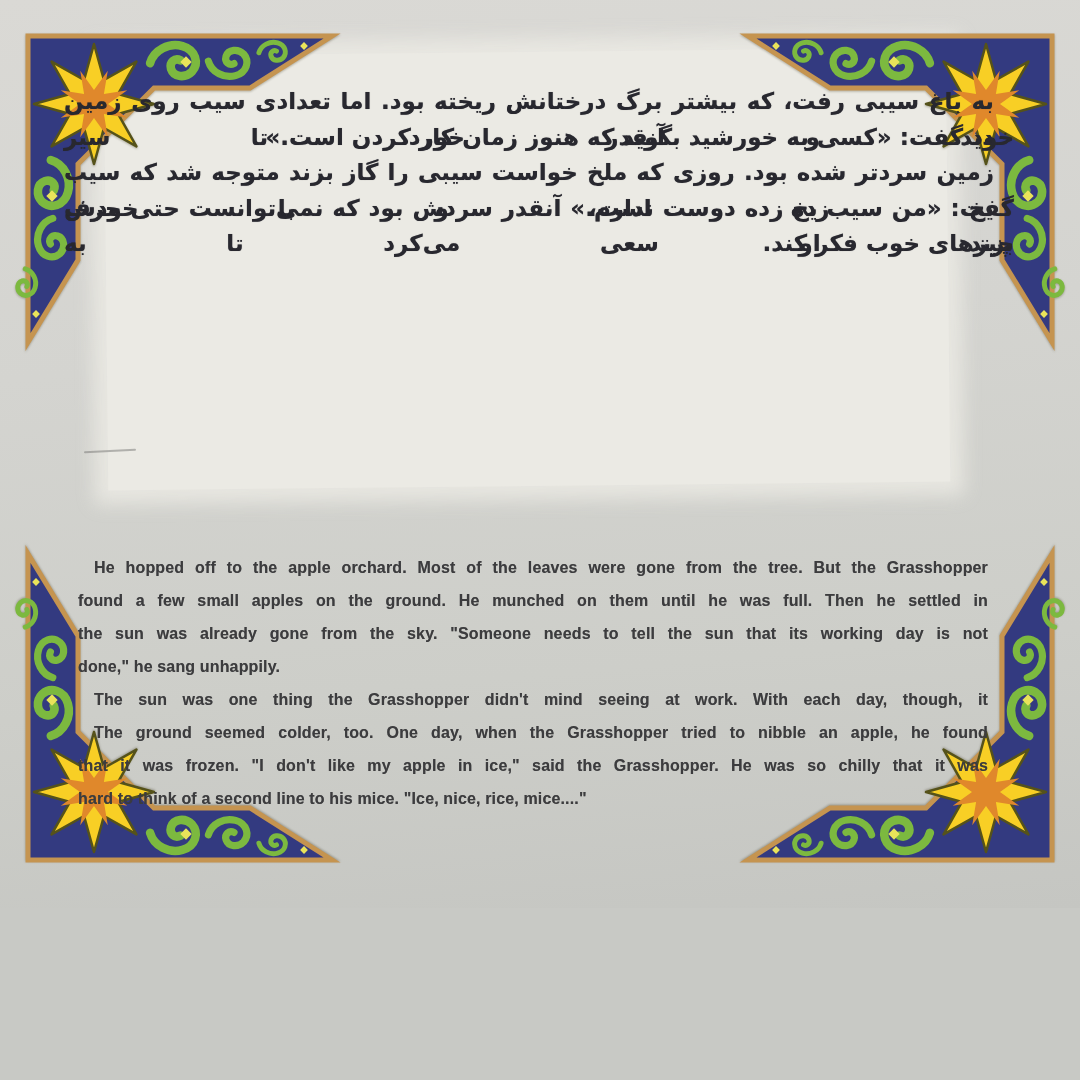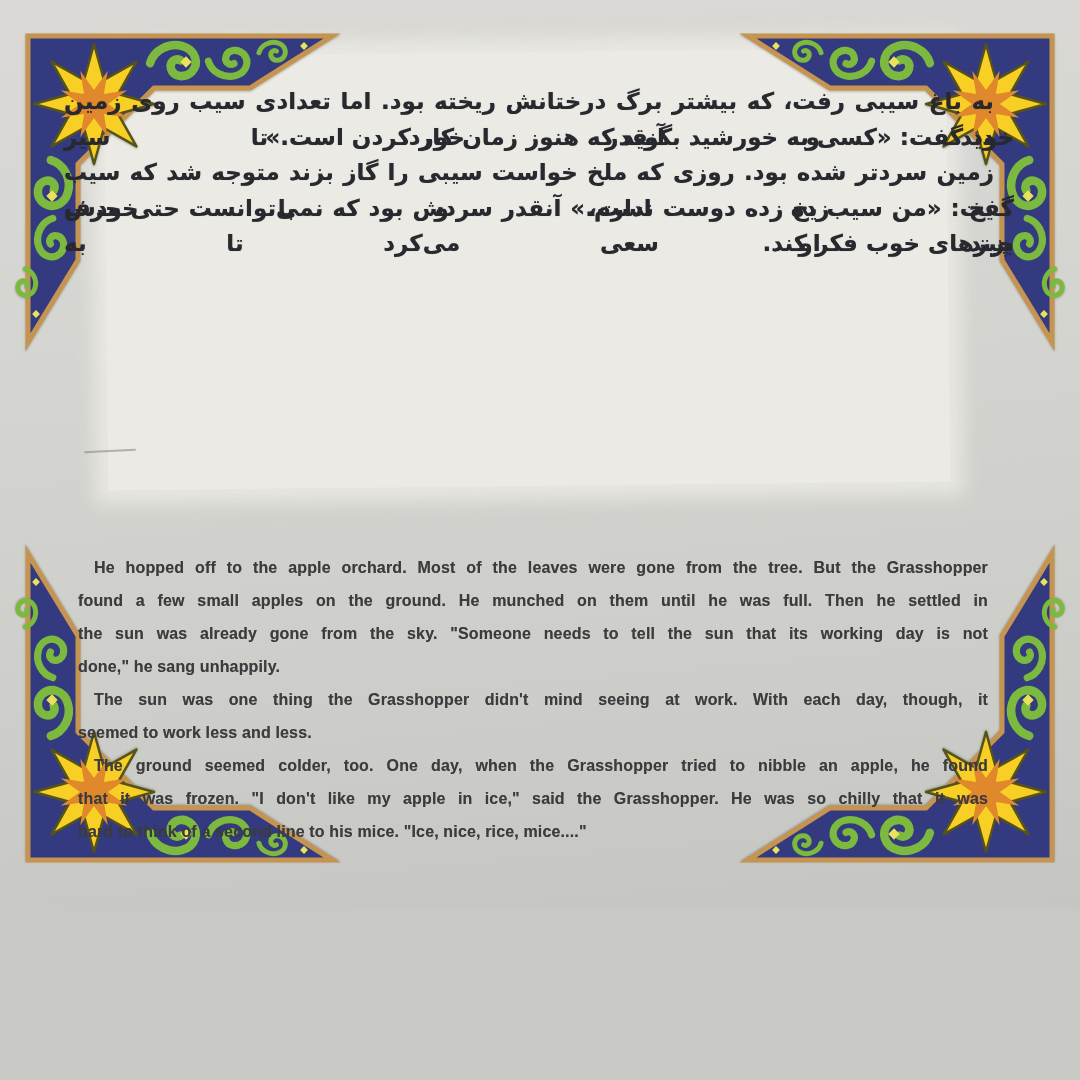--- a/index.html
+++ b/index.html
@@ -107,21 +107,20 @@
     <div class="line jfull">گفت: «من سیب یخ زده دوست ندارم.» آنقدر سردش بود که نمی‌توانست حتی حرف بزند. او سعی می‌کرد تا به</div>
     <div class="line jend">چیزهای خوب فکر کند.</div>
   </div>
 
   <div class="en-block" lang="en">
     <div class="line jfull ind">He hopped off to the apple orchard. Most of the leaves were gone from the tree. But the Grasshopper</div>
     <div class="line jfull">found a few small apples on the ground. He munched on them until he was full. Then he settled in</div>
     <div class="line jfull">the sun was already gone from the sky. "Someone needs to tell the sun that its working day is not</div>
     <div class="line jend">done," he sang unhappily.</div>
     <div class="line jfull ind">The sun was one thing the Grasshopper didn't mind seeing at work. With each day, though, it</div>
-    <div class="line jend">seemed to work less and less.</div>
     <div class="line jfull ind">The ground seemed colder, too. One day, when the Grasshopper tried to nibble an apple, he found</div>
     <div class="line jfull">that it was frozen. "I don't like my apple in ice," said the Grasshopper. He was so chilly that it was</div>
     <div class="line jend">hard to think of a second line to his mice. "Ice, nice, rice, mice...."</div>
   </div>
 
   <div class="pencil-mark"></div>
   <div class="smudge"></div>
 
   <div class="page-number">۱۲</div>
 

